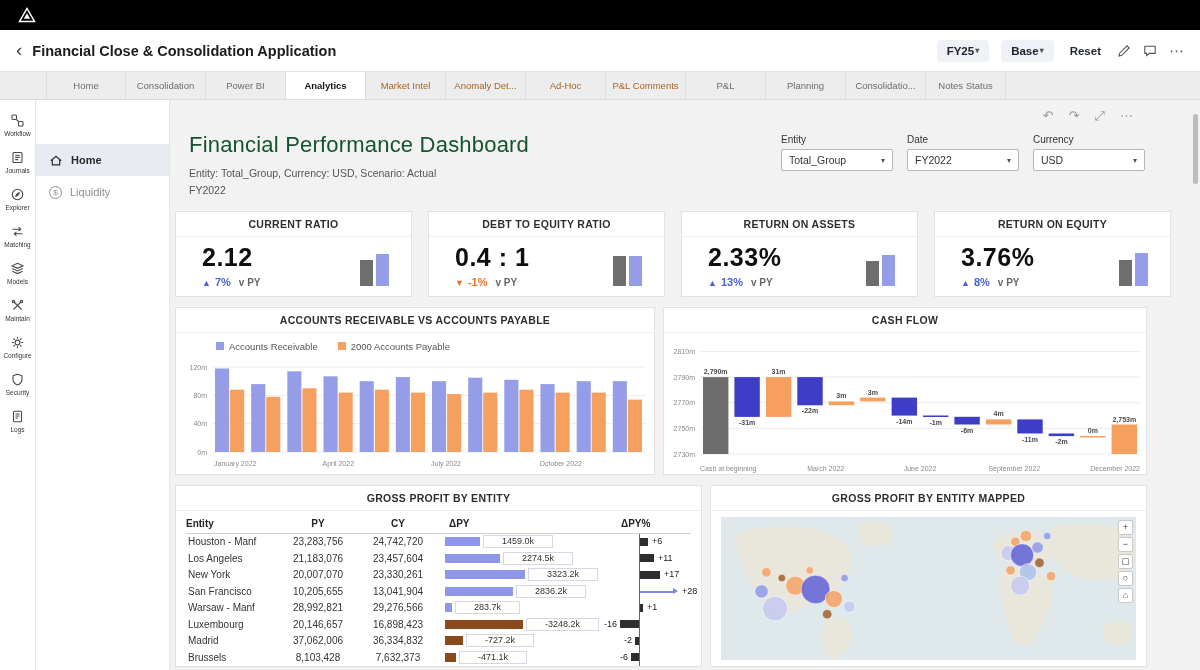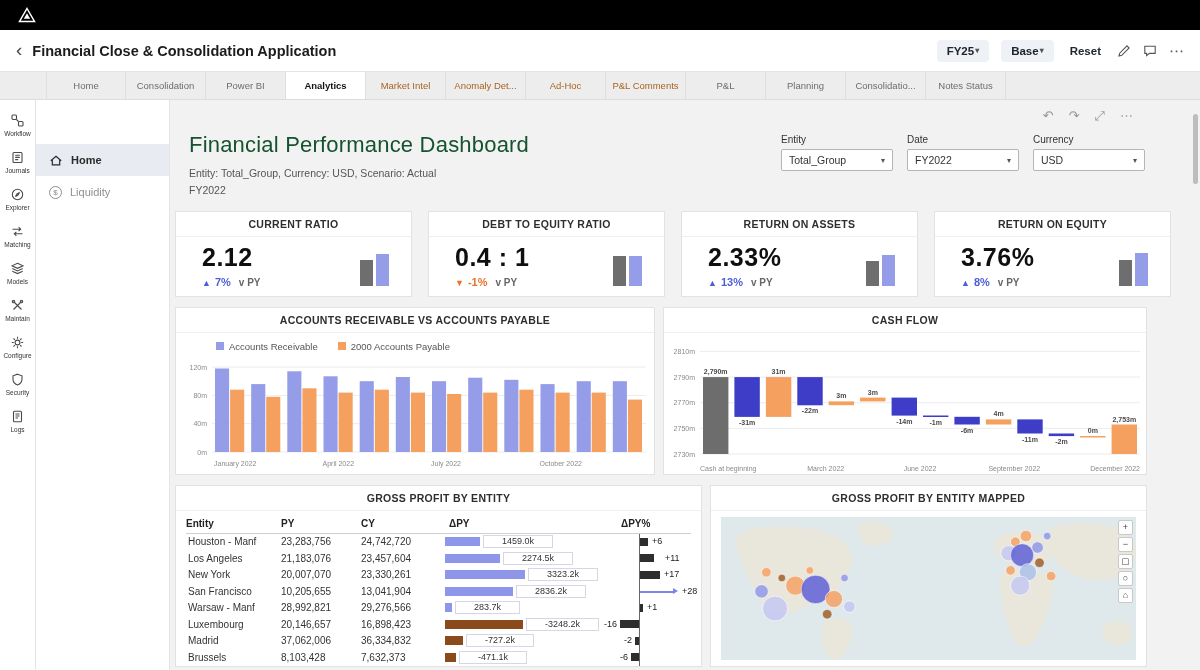--- a/index.html
+++ b/index.html
@@ -50,21 +50,21 @@
 .minibar{width:13px}
 .charts-row{display:grid;grid-template-columns:480px 484px;gap:8px;margin-top:10px;height:168px}
 .legend{display:flex;gap:20px;padding:8px 0 2px 40px}
 .legend-item{display:flex;align-items:center;gap:5px;font-size:9.5px;color:#555}
 .swatch{width:8px;height:8px}
 .bottom-row{display:grid;grid-template-columns:527px 437px;gap:8px;margin-top:10px;height:182px}
 .gp-table{padding:4px 10px 0}
 .thead{display:grid;grid-template-columns:95px 80px 80px 160px 1fr;font-size:10px;font-weight:700;color:#222;border-bottom:1px solid #cfcfcf;padding:3px 0 4px}
 .th-dpy{padding-left:8px}.th-pct{padding-left:20px}
 .trow{display:grid;grid-template-columns:95px 80px 80px 160px 1fr;font-size:10px;color:#333;align-items:center;height:16.5px}
-.num{text-align:left;padding-right:6px}
+.num{text-align:center;padding-right:6px}
 .ent{padding-left:2px;white-space:nowrap;overflow:hidden}
 .dpy-cell{display:flex;align-items:center;height:100%;padding-left:4px}
 .dpy-bar{height:9px;flex:none}
 .dpy-label{font-size:9px;margin-left:3px;border:1px solid #d6d6e4;padding:0 18px;background:#fff;line-height:11px;white-space:nowrap}
 .pct-cell{position:relative;height:100%}
 .pct-axis{position:absolute;left:38px;top:0;bottom:0;width:1px;background:#666}
 .pct-bar{position:absolute;top:4px;height:8px;background:#2e2e2e}
 .pct-label{position:absolute;top:2.5px;font-size:9px;color:#222;white-space:nowrap}
 .pct-arrow{position:absolute;top:7.5px;height:2px;background:#7a86e8}
 .pct-arrow:after{content:"";position:absolute;right:-4px;top:-2.5px;border-left:5px solid #7a86e8;border-top:3.5px solid transparent;border-bottom:3.5px solid transparent}
@@ -457,21 +457,21 @@
                   <span class="ent">Los Angeles</span>
                   <span class="num">21,183,076</span>
                   <span class="num">23,457,604</span>
                   <div class="dpy-cell">
                     <div class="dpy-bar" style="width: 55px; background: rgb(141, 150, 232);"></div>
                     <span class="dpy-label">2274.5k</span>
                   </div>
                   <div class="pct-cell">
                     <div class="pct-axis"></div>
                     <div class="pct-bar" style="width: 13.6px; background: rgb(46, 46, 46); left: 39px;"></div>
-                    <span class="pct-label" style="left: 64px;">+11</span>
+                    <span class="pct-label" style="left: 57px;">+11</span>
                   </div>
                 </div>
                 <div class="trow">
                   <span class="ent">New York</span>
                   <span class="num">20,007,070</span>
                   <span class="num">23,330,261</span>
                   <div class="dpy-cell">
                     <div class="dpy-bar" style="width: 80px; background: rgb(141, 150, 232);"></div>
                     <span class="dpy-label">3323.2k</span>
                   </div>

